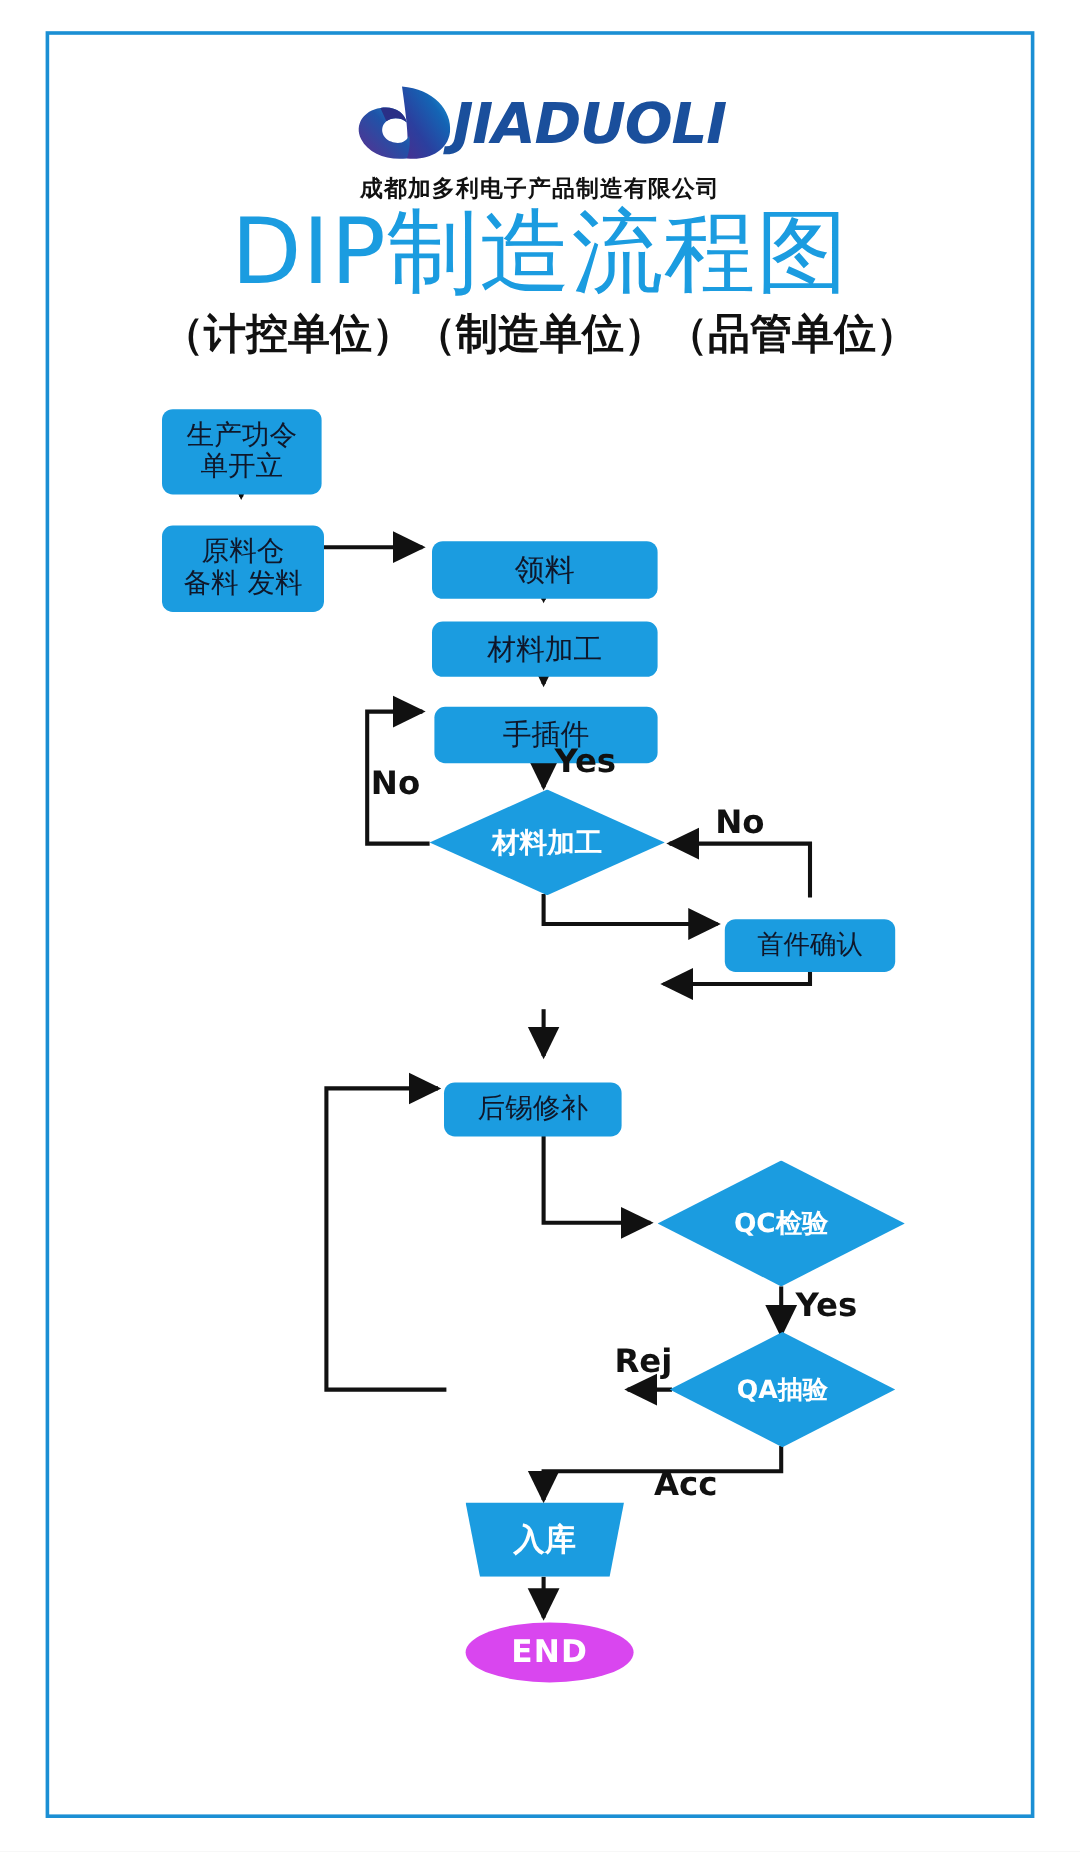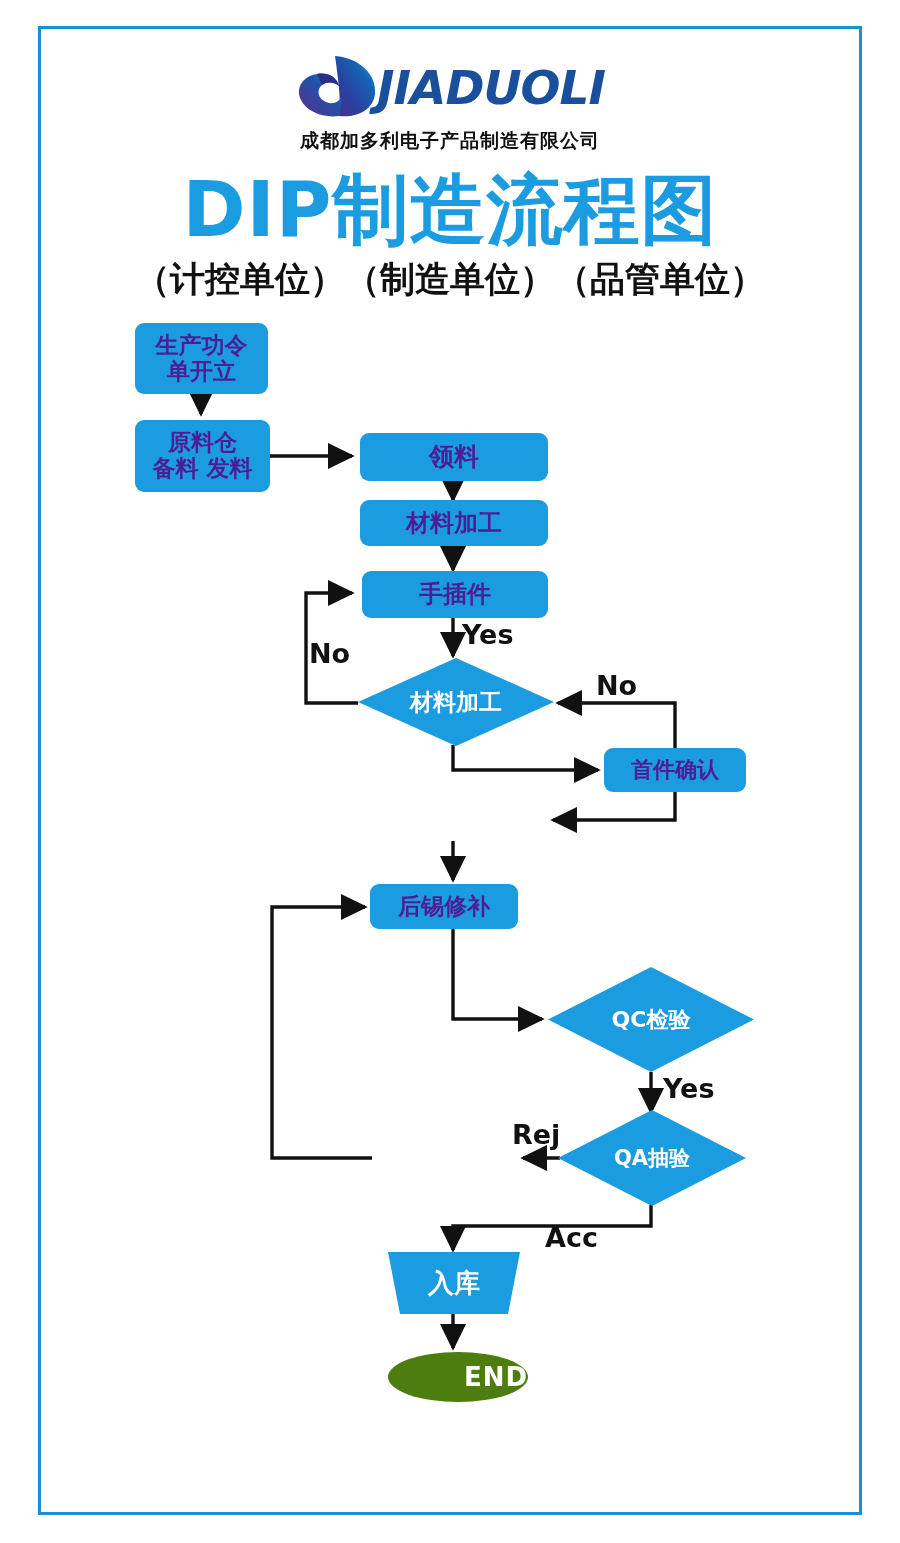--- a/index.html
+++ b/index.html
@@ -24,21 +24,21 @@
     width: 824px;
     height: 1489px;
     border: 3px solid #1b8fd4;
     box-sizing: border-box;
   }
 
   
   #logo-block {
     position: absolute;
     left: 0; right: 0;
-    top: 54px;
+    top: 70px;
     text-align: center;
   }
   #logo-row {
     display: inline-flex;
     align-items: center;
     justify-content: center;
     gap: 4px;
   }
   #logo-mark { width: 84px; height: 66px; display:block; }
   #logo-word {
@@ -59,21 +59,21 @@
     letter-spacing: 1px;
   }
 
   
   #main-title {
     position: absolute;
     left: 0; right: 0;
     top: 172px;
     text-align: center;
     font-size: 76px;
-    font-weight: bold;
+    font-weight: normal;
     color: #1b9ce0;
     letter-spacing: 1px;
     line-height: 1;
     white-space: nowrap;
   }
   #sub-title {
     position: absolute;
     left: 0; right: 0;
     top: 262px;
     text-align: center;
@@ -81,28 +81,29 @@
     font-weight: bold;
     color: #111;
     line-height: 1;
     white-space: nowrap;
   }
 
   
   .node {
     position: absolute;
     background: #1b9ce0;
-    color: #4c1d95;
-    font-weight: bold;
+    color: #0f172a;
+    font-weight: normal;
     display: flex;
     align-items: center;
     justify-content: center;
     text-align: center;
     line-height: 1.12;
     box-sizing: border-box;
+    margin-top: 18px;
   }
   .rbox { border-radius: 9px; }
   .rbox-sm { border-radius: 6px; }
 
   .diamond-wrap { position: absolute; }
   .diamond-wrap svg { position: absolute; left: 0; top: 0; }
   .diamond-label {
     position: absolute;
     left: 0; top: 0;
     width: 100%; height: 100%;
@@ -117,27 +118,27 @@
   .trap-wrap { position: absolute; }
   .trap-label {
     position: absolute;
     left: 0; top: 0; width: 100%; height: 100%;
     display: flex; align-items: center; justify-content: center;
     color: #fff; font-weight: bold;
   }
 
   .ellipse {
     position: absolute;
-    background: #4d7c0f;
+    background: #d946ef;
     border-radius: 50%;
     color: #fff;
     font-weight: bold;
     display: flex;
     align-items: center;
-    justify-content: flex-end;
+    justify-content: center;
     letter-spacing: 1px;
   }
 
   
   .edge-label {
     position: absolute;
     font-weight: bold;
     color: #111;
     font-family: "DejaVu Sans", "Liberation Sans", sans-serif;
     white-space: nowrap;

